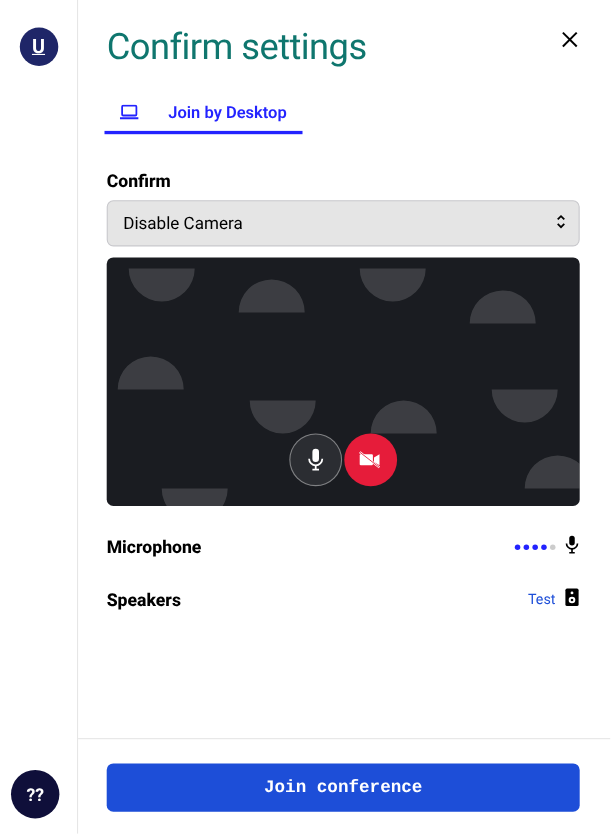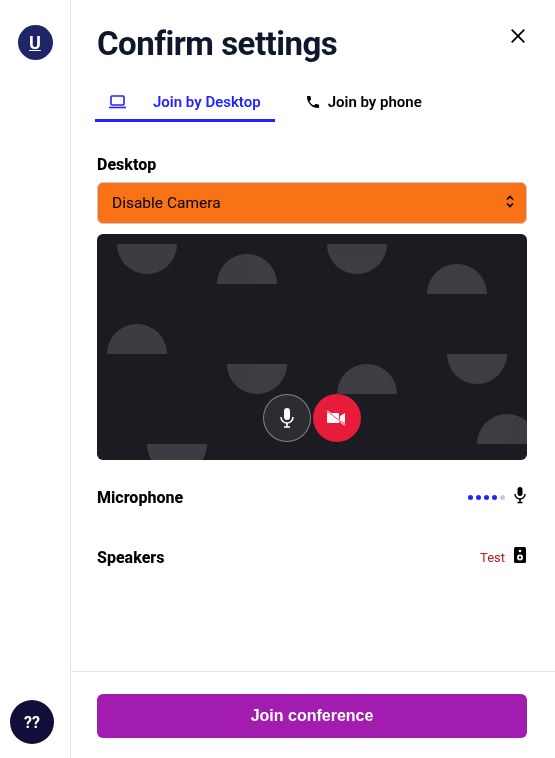--- a/index.html
+++ b/index.html
@@ -46,22 +46,22 @@
       flex-direction: column;
       position: relative;
     }
     .header-row {
       display: flex;
       justify-content: space-between;
       align-items: flex-start;
     }
     .title {
       font-size: 33px;
-      font-weight: 700;
-      color: #0f172a;
+      font-weight: 400;
+      color: #0f766e;
       letter-spacing: -0.5px;
     }
     .close-btn {
       background: none;
       border: none;
       cursor: pointer;
       padding: 5px;
       margin-top: -2px;
       margin-right: -5px;
     }
@@ -107,21 +107,21 @@
     }
     .select-wrap {
       position: relative;
     }
     .select-box {
       width: 100%;
       padding: 11px 36px 11px 14px;
       border: 1px solid #c8c8cc;
       border-radius: 6px;
       font-size: 15.5px;
-      background: #f97316;
+      background: #e5e5e5;
       cursor: pointer;
       appearance: none;
       -webkit-appearance: none;
     }
     .select-chevrons {
       position: absolute;
       right: 12px;
       top: 50%;
       transform: translateY(-50%);
       pointer-events: none;
@@ -188,47 +188,48 @@
       width: 5px;
       height: 5px;
       border-radius: 50%;
       background: #2323ff;
     }
     .level-dot.faded {
       opacity: 0.2;
       background: #000;
     }
     .section-speakers {
-      margin-top: 30px;
+      margin-top: 18px;
     }
     .test-link {
       font-size: 13px;
-      color: #b91c1c;
+      color: #1d4ed8;
       cursor: pointer;
     }
     .footer {
       margin-top: auto;
       border-top: 1px solid #e6e6e6;
       padding-top: 22px;
       padding-bottom: 20px;
       margin-left: -26px;
       margin-right: -28px;
       padding-left: 26px;
       padding-right: 28px;
     }
     .join-btn {
       width: 100%;
-      background: #a21caf;
+      background: #1d4ed8;
       color: #fff;
       border: none;
       border-radius: 6px;
       padding: 13px;
       font-size: 16px;
       font-weight: 700;
       cursor: pointer;
+      font-family: Liberation Mono, monospace;
     }
     .help-badge {
       position: absolute;
       left: 10px;
       bottom: 14px;
       width: 44px;
       height: 44px;
       border-radius: 50%;
       background: #0f0f3a;
       color: #fff;
@@ -265,32 +266,24 @@
     <div class="tabs">
       <div class="tab active">
         <span class="tab-icon">
           <svg width="17" height="14" viewBox="0 0 17 14" fill="none">
             <rect x="2" y="1" width="13" height="9" rx="1" stroke="#2323ff" stroke-width="1.6"></rect>
             <line x1="0" y1="12.5" x2="17" y2="12.5" stroke="#2323ff" stroke-width="1.6"></line>
           </svg>
         </span>
         <span>Join by Desktop</span>
       </div>
-      <div class="tab" style="margin-left:16px;">
-        <span class="tab-icon">
-          <svg width="16" height="16" viewBox="0 0 24 24" fill="#000">
-            <path d="M6.6 10.8c1.4 2.8 3.8 5.2 6.6 6.6l2.2-2.2c.3-.3.7-.4 1-.2 1.2.4 2.4.6 3.7.6.6 0 1 .4 1 1V20c0 .6-.4 1-1 1C10.6 21 3 13.4 3 4c0-.6.4-1 1-1h3.5c.6 0 1 .4 1 1 0 1.3.2 2.5.6 3.7.1.4 0 .8-.3 1l-2.2 2.1z"></path>
-          </svg>
-        </span>
-        <span>Join by phone</span>
-      </div>
     </div>
 
     <div class="section-camera">
-      <div class="field-label">Desktop</div>
+      <div class="field-label">Confirm</div>
       <div class="select-wrap">
         <div class="select-box">Disable Camera</div>
         <span class="select-chevrons">
           <svg width="10" height="14" viewBox="0 0 10 14" fill="none" stroke="#000" stroke-width="1.6">
             <polyline points="2,5 5,2 8,5"></polyline>
             <polyline points="2,9 5,12 8,9"></polyline>
           </svg>
         </span>
       </div>
       <div class="video-preview">

